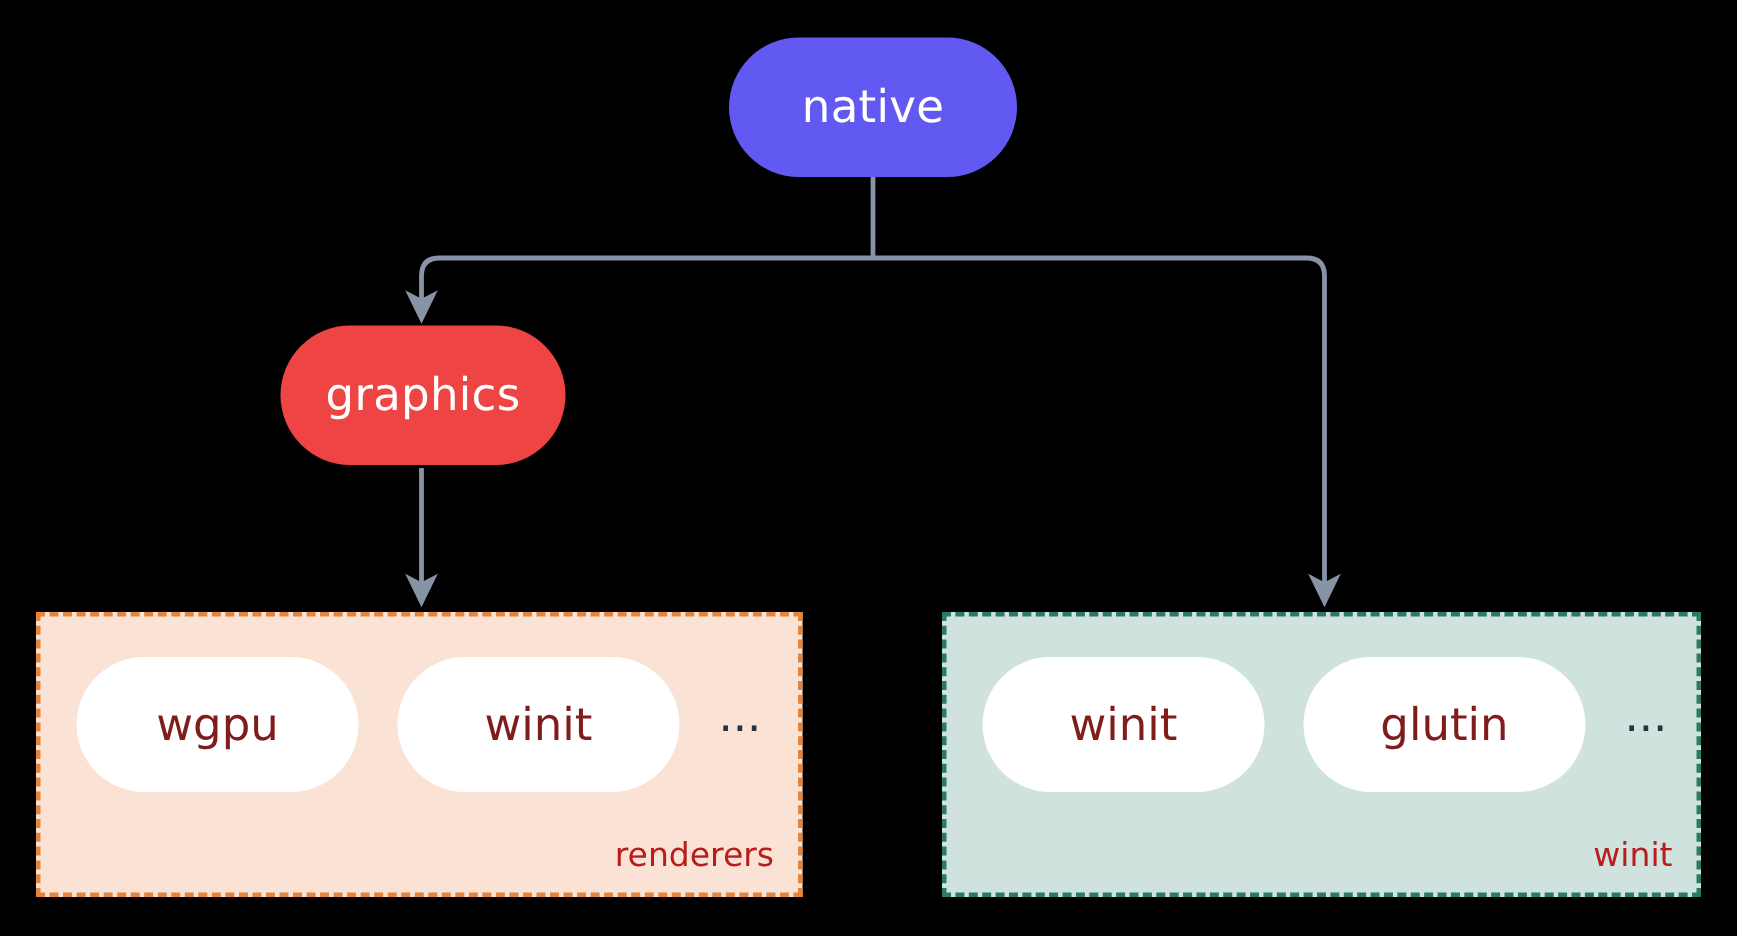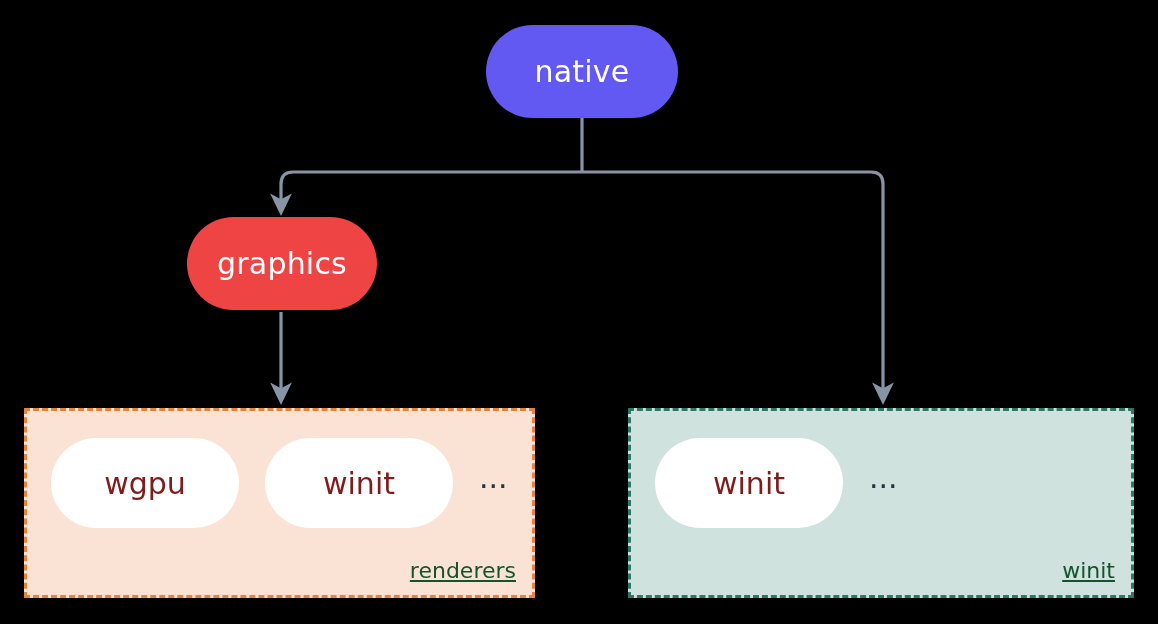--- a/index.html
+++ b/index.html
@@ -101,24 +101,23 @@
   .ellipsis {
     color: #253241;
     font-size: 30px;
     line-height: 1;
     padding-bottom: 10px;
   }
   .group-label {
     position: absolute;
     right: 16px;
     bottom: 12px;
-    color: #14532d;
+    color: #b91c1c;
     font-size: 22px;
     white-space: nowrap;
-    text-decoration: underline;
   }
 </style>
 </head>
 <body>
 
 <div id="stage">
 
   <svg id="edges" viewBox="0 0 1158 624" width="1158" height="624" xmlns="http://www.w3.org/2000/svg">
     <defs>
       <marker id="arrowhead" markerWidth="8" markerHeight="8" refX="4.2" refY="4" orient="auto" markerUnits="strokeWidth">
@@ -154,18 +153,21 @@
       <div class="ellipsis">...</div>
     </div>
     <div class="group-label">renderers</div>
   </div>
 
   <div class="group" id="group-shells">
     <div class="group-items">
       <div class="pill">
         <span>winit</span>
       </div>
+      <div class="pill">
+        <span>glutin</span>
+      </div>
       <div class="ellipsis">...</div>
     </div>
     <div class="group-label">winit</div>
   </div>
 
 </div>
 
 </body></html>

